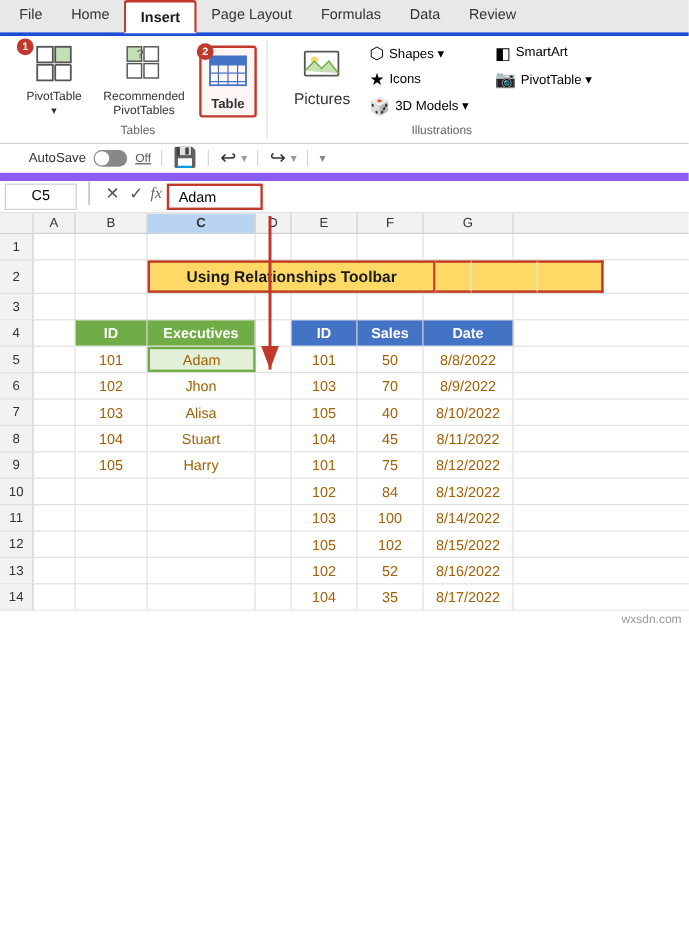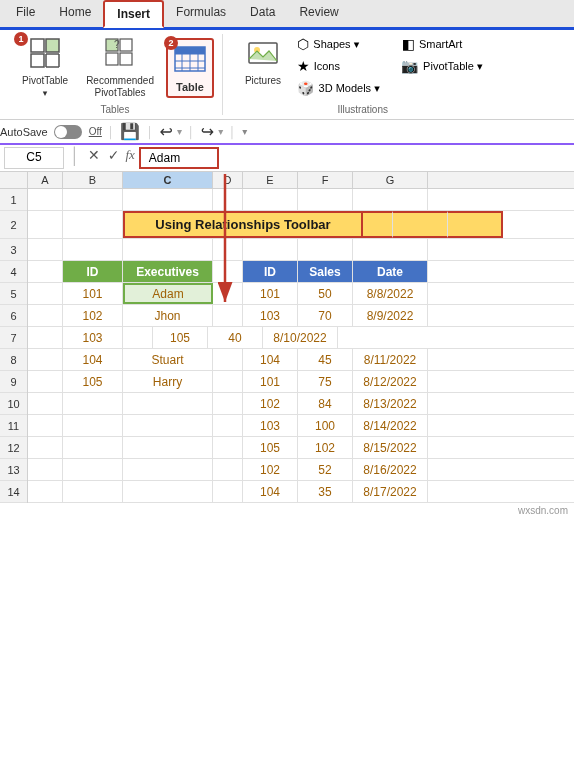--- a/index.html
+++ b/index.html
@@ -117,23 +117,23 @@
       justify-content: center;
       position: absolute;
     }
     .badge-1 { top: -4px; left: -4px; }
     .relative { position: relative; }
 
     
     .toolbar-row {
       display: flex;
       align-items: center;
-      padding: 2px 0;
+      padding: 2px 24px;
       background: #fff;
-      border-bottom: 2px solid #8b5cf6;
+      border-bottom: 7px solid #8b5cf6;
       gap: 4px;
       font-size: 11px;
     }
     .autosave-label { font-size: 11px; color: #333; margin-right: 2px; }
     .toggle-off {
       display: inline-flex;
       align-items: center;
       background: #888;
       border-radius: 8px;
       width: 28px;
@@ -310,20 +310,21 @@
     }
   </style>
 </head>
 <body>
 
 <div class="ribbon">
   <div class="ribbon-tabs">
     <div class="ribbon-tab">File</div>
     <div class="ribbon-tab">Home</div>
     <div class="ribbon-tab insert-active">Insert</div>
+    <div class="ribbon-tab">Page Layout</div>
     <div class="ribbon-tab">Formulas</div>
     <div class="ribbon-tab">Data</div>
     <div class="ribbon-tab">Review</div>
   </div>
 
   <div class="ribbon-content">
 
     <div class="ribbon-group">
       <div class="ribbon-items">
 
@@ -380,21 +381,21 @@
       <div class="ribbon-items" style="align-items:flex-start;">
 
         <div class="ribbon-btn">
           <div class="btn-icon">
             <svg width="32" height="32" viewBox="0 0 32 32">
               <rect x="2" y="6" width="28" height="20" fill="none" stroke="#555" stroke-width="1.5" rx="1"></rect>
               <circle cx="10" cy="13" r="3" fill="#ffd966"></circle>
               <polyline points="2,22 10,14 16,20 22,14 30,24" fill="#c5e0b4" stroke="#70ad47" stroke-width="1.2"></polyline>
             </svg>
           </div>
-          <span style="font-size:10px;">Pictures</span>
+          <span style="font-size:13px;">Pictures</span>
         </div>
 
         <div class="illustrations-col">
           <div class="illus-item">
             <span class="illus-icon">⬡</span>
             <span>Shapes ▾</span>
           </div>
           <div class="illus-item">
             <span class="illus-icon">★</span>
             <span>Icons</span>
@@ -537,20 +538,21 @@
         <div class="cell cell-c tbl-data">Jhon</div>
         <div class="cell cell-d"></div>
         <div class="cell cell-e tbl-data">103</div>
         <div class="cell cell-f tbl-data">70</div>
         <div class="cell cell-g tbl-data">8/9/2022</div>
       </div>
 
       <div class="grid-row row-h">
         <div class="cell cell-a"></div>
         <div class="cell cell-b tbl-data">103</div>
+        <div class="cell cell-c tbl-data">Alisa</div>
         <div class="cell cell-d"></div>
         <div class="cell cell-e tbl-data">105</div>
         <div class="cell cell-f tbl-data">40</div>
         <div class="cell cell-g tbl-data">8/10/2022</div>
       </div>
 
       <div class="grid-row row-h">
         <div class="cell cell-a"></div>
         <div class="cell cell-b tbl-data">104</div>
         <div class="cell cell-c tbl-data">Stuart</div>

